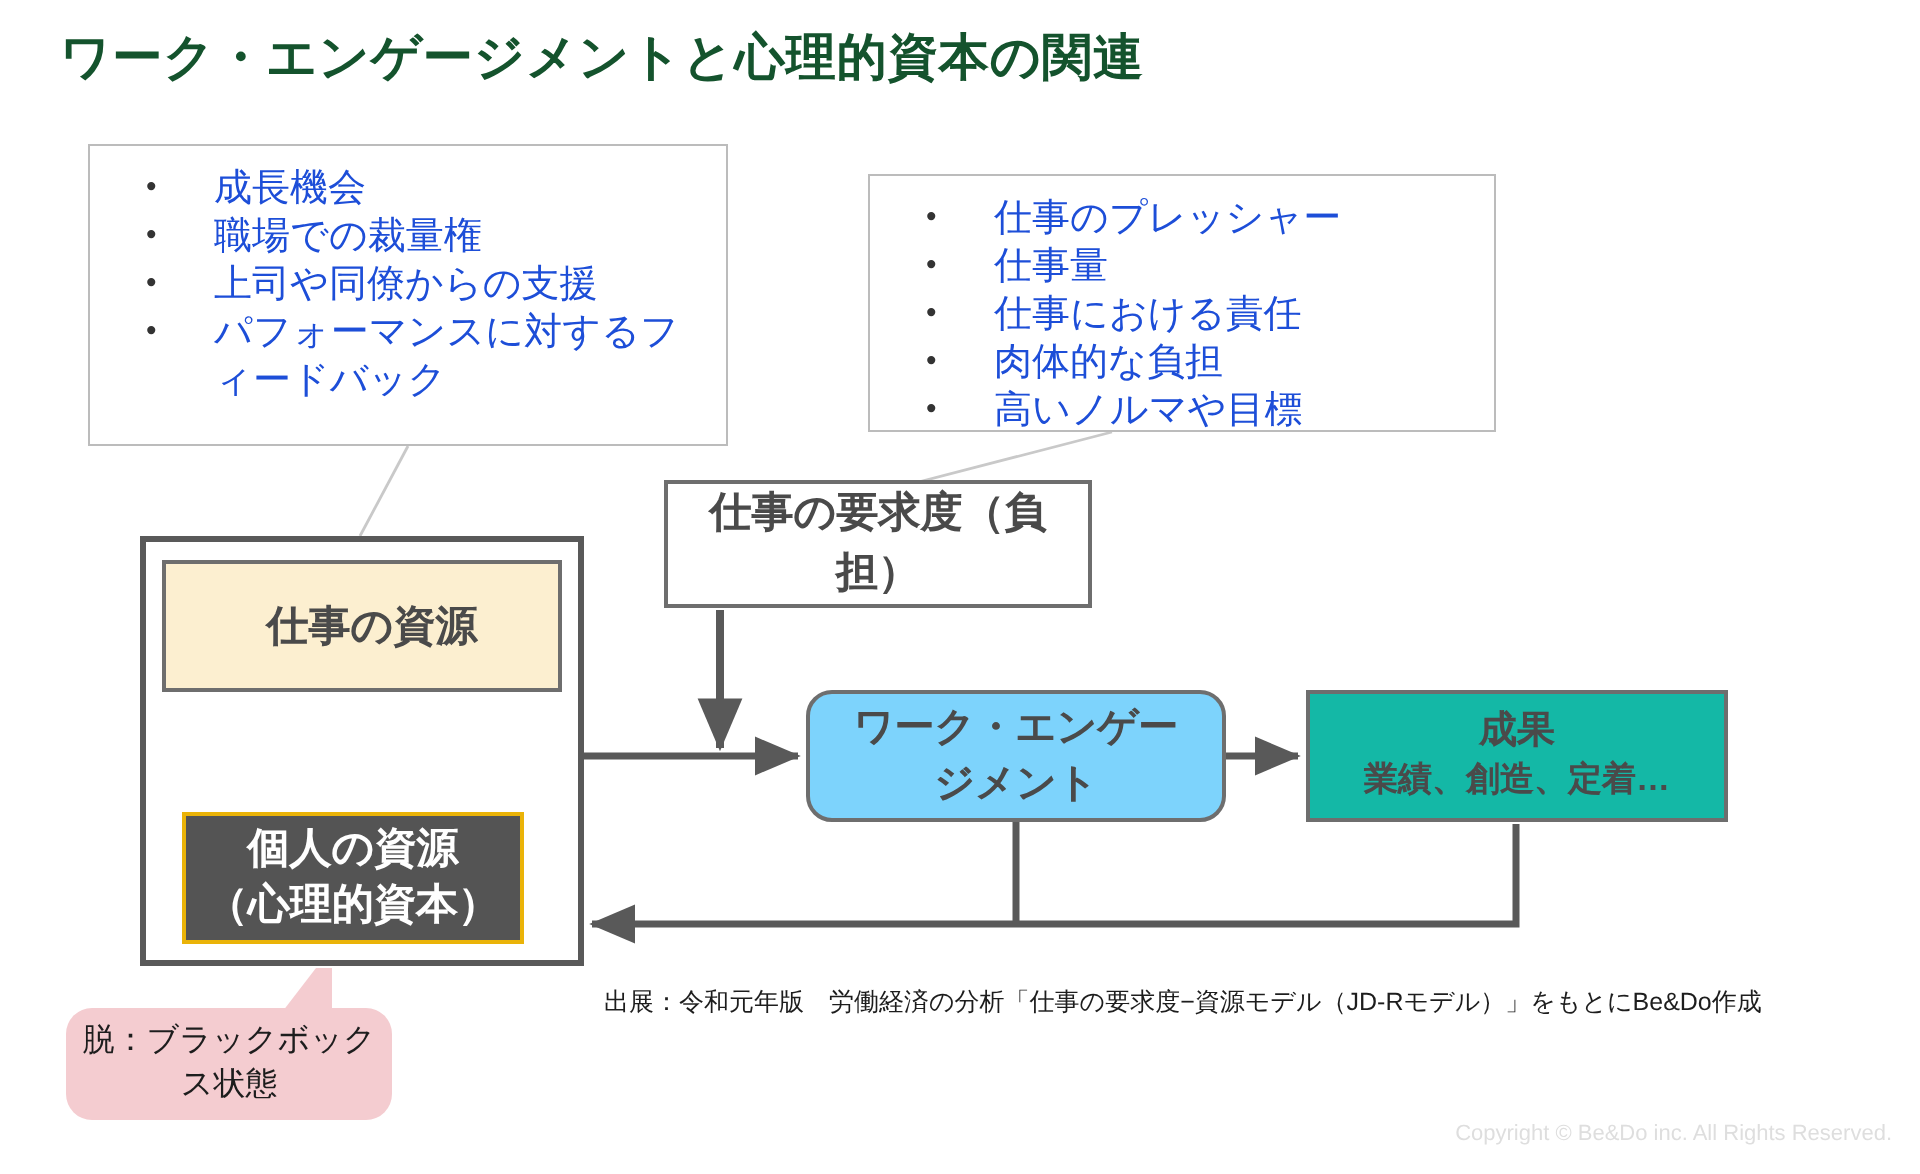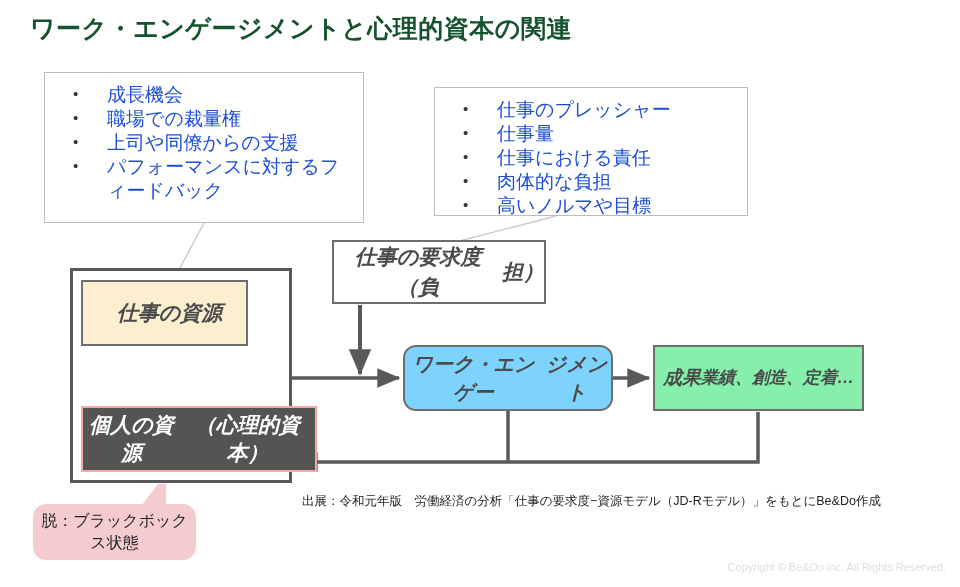--- a/index.html
+++ b/index.html
@@ -66,56 +66,55 @@
     position: absolute;
     overflow: visible;
   }
   .leader line { stroke: #c9c9c9; stroke-width: 1.4; }
 
   
   .dbox {
     position: absolute;
     box-sizing: border-box;
     display: flex;
-    flex-direction: row;
+    flex-direction: column;
     align-items: center;
     justify-content: center;
     text-align: center;
-    font-style: italic;
   }
 
   
   #resource-container {
     left: 70px;
     top: 268px;
     width: 222px;
     height: 215px;
     border: 3px solid #595959;
     background: #ffffff;
   }
 
   #job-resources {
     left: 81px;
     top: 280px;
-    width: 167px;
+    width: 200px;
     height: 66px;
     border: 2px solid #6e6e6e;
     background: #fcefd0;
     font-size: 21px;
     font-weight: bold;
     color: #4a4a4a;
     padding-left: 10px;
   }
 
   #personal-resources {
-    left: 81px;
+    left: 91px;
     top: 406px;
-    width: 236px;
+    width: 171px;
     height: 66px;
-    border: 2px solid #fca5a5;
+    border: 2px solid #eab308;
     background: #545454;
     font-size: 21px;
     font-weight: bold;
     color: #ffffff;
     line-height: 28px;
   }
 
   #job-demands {
     left: 332px;
     top: 240px;
@@ -142,21 +141,21 @@
     color: #4a4a4a;
     line-height: 28px;
   }
 
   #outcomes {
     left: 653px;
     top: 345px;
     width: 211px;
     height: 66px;
     border: 2px solid #6e6e6e;
-    background: #86efac;
+    background: #14b8a6;
     color: #4a4a4a;
   }
   #outcomes .outcome-title {
     font-size: 19px;
     font-weight: bold;
     line-height: 24px;
   }
   #outcomes .outcome-sub {
     font-size: 17px;
     font-weight: bold;

